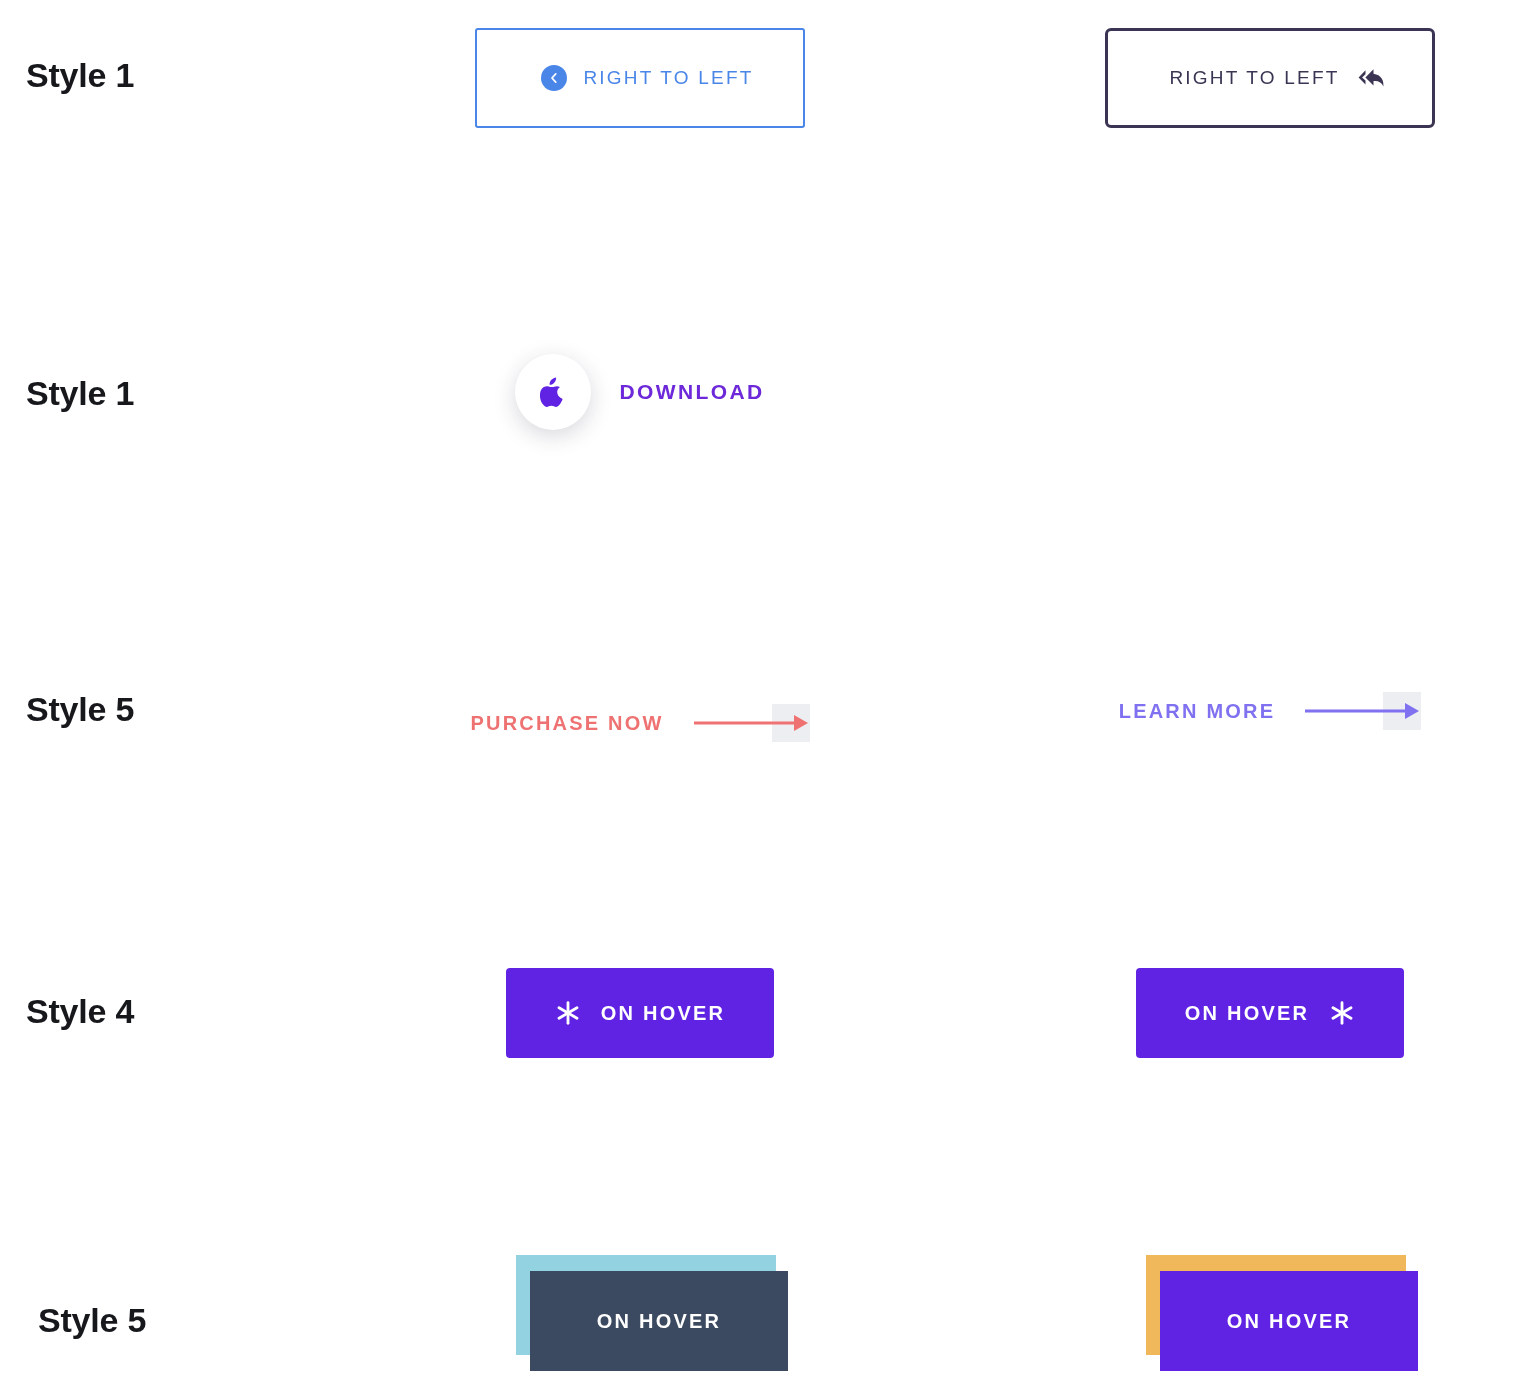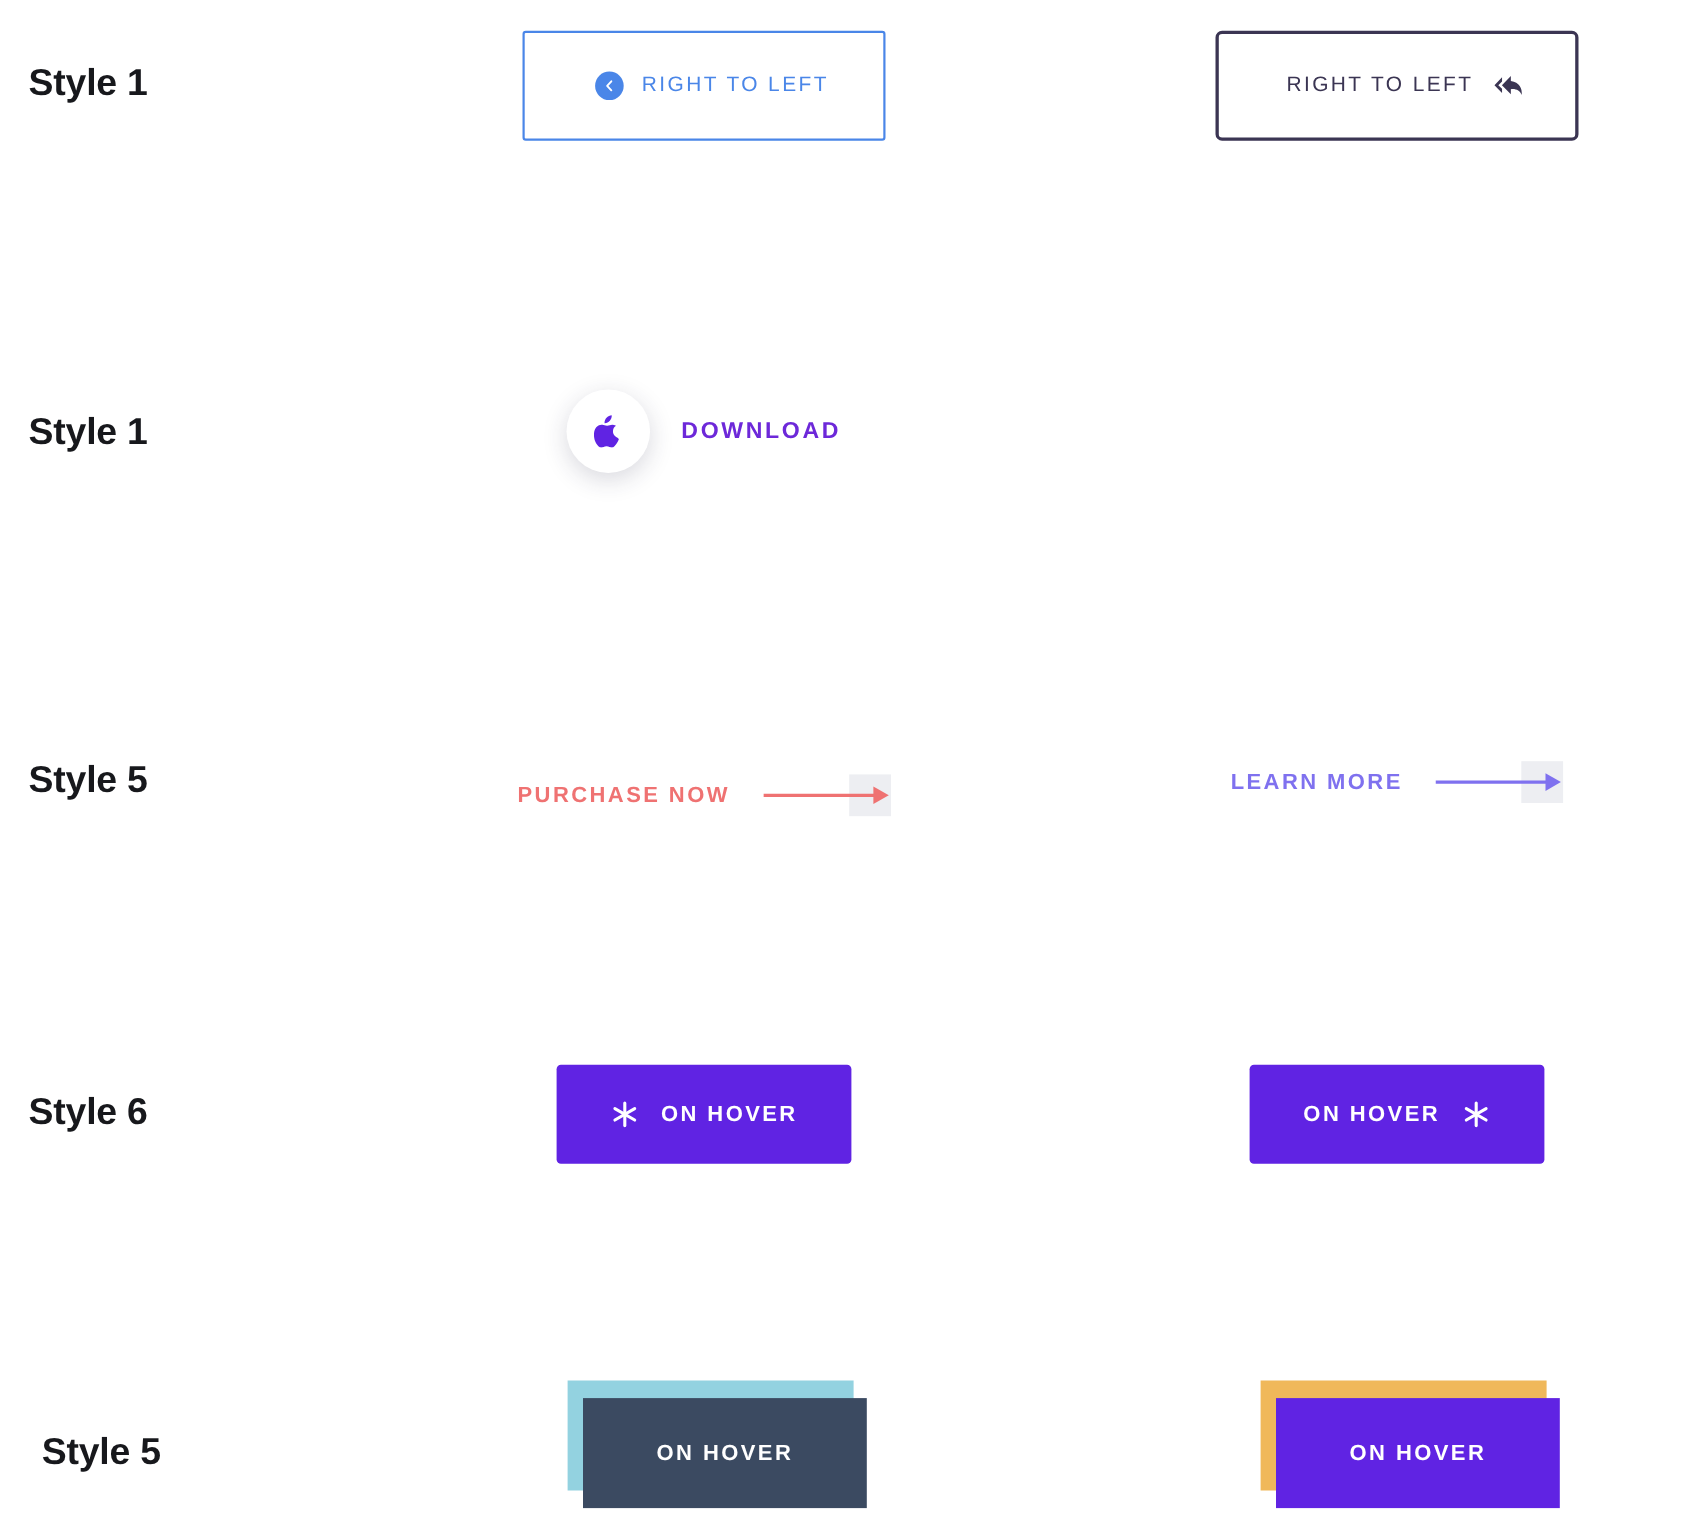--- a/index.html
+++ b/index.html
@@ -285,21 +285,21 @@
           <svg class="s3-arrow" width="116" height="38" viewBox="0 0 116 38" aria-hidden="true">
             <line x1="0" y1="19" x2="104" y2="19" stroke="#7f71ef" stroke-width="3"></line>
             <path d="M100 11 L114 19 L100 27 Z" fill="#7f71ef"></path>
           </svg>
         </span>
       </div>
     </div>
   </div>
 
   <div class="row" style="top:940px; height:150px;">
-    <div class="row-label" style="top:52px;">Style 6</div>
+    <div class="row-label" style="top:52px;">Style 4</div>
 
     <div class="cell-left" style="top:28px;">
       <div class="btn-solid">
         <span class="asterisk-icon">
           <svg width="26" height="26" viewBox="0 0 24 24" aria-hidden="true">
             <g stroke="#ffffff" stroke-width="2.6" stroke-linecap="round">
               <line x1="12" y1="2.5" x2="12" y2="21.5"></line>
               <line x1="3.7" y1="7.2" x2="20.3" y2="16.8"></line>
               <line x1="3.7" y1="16.8" x2="20.3" y2="7.2"></line>
             </g>

